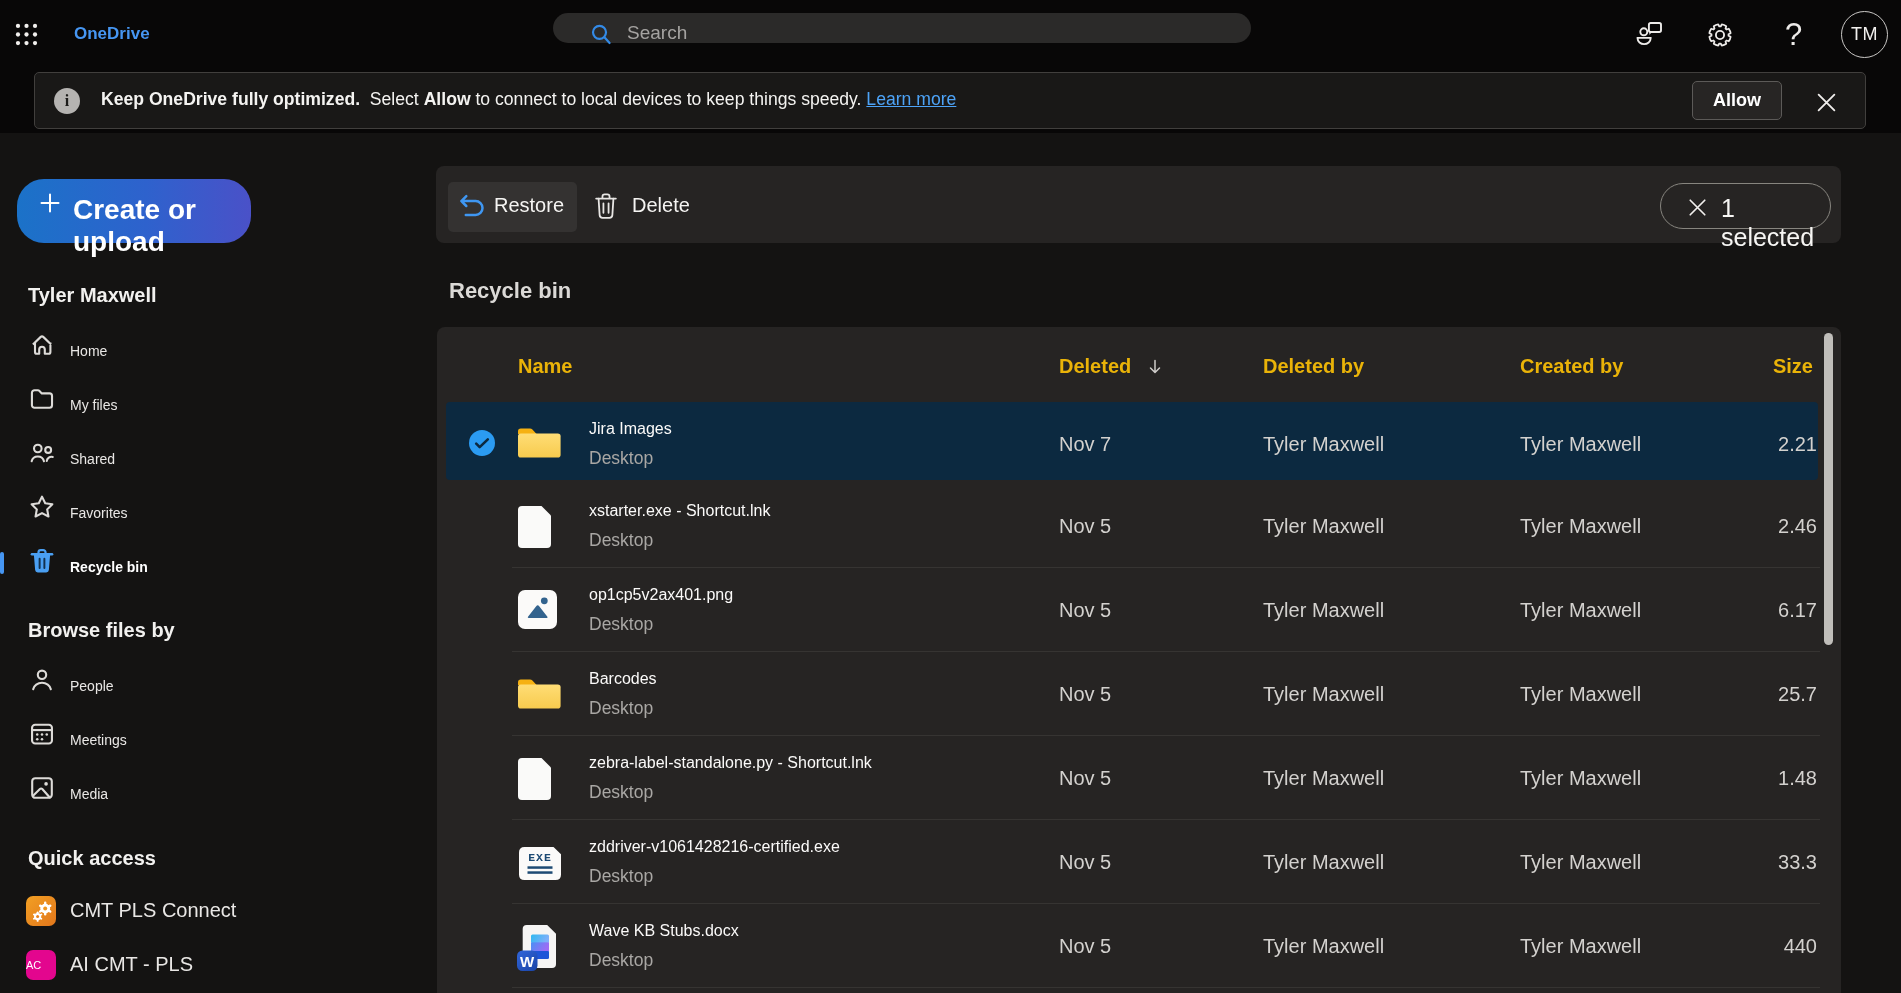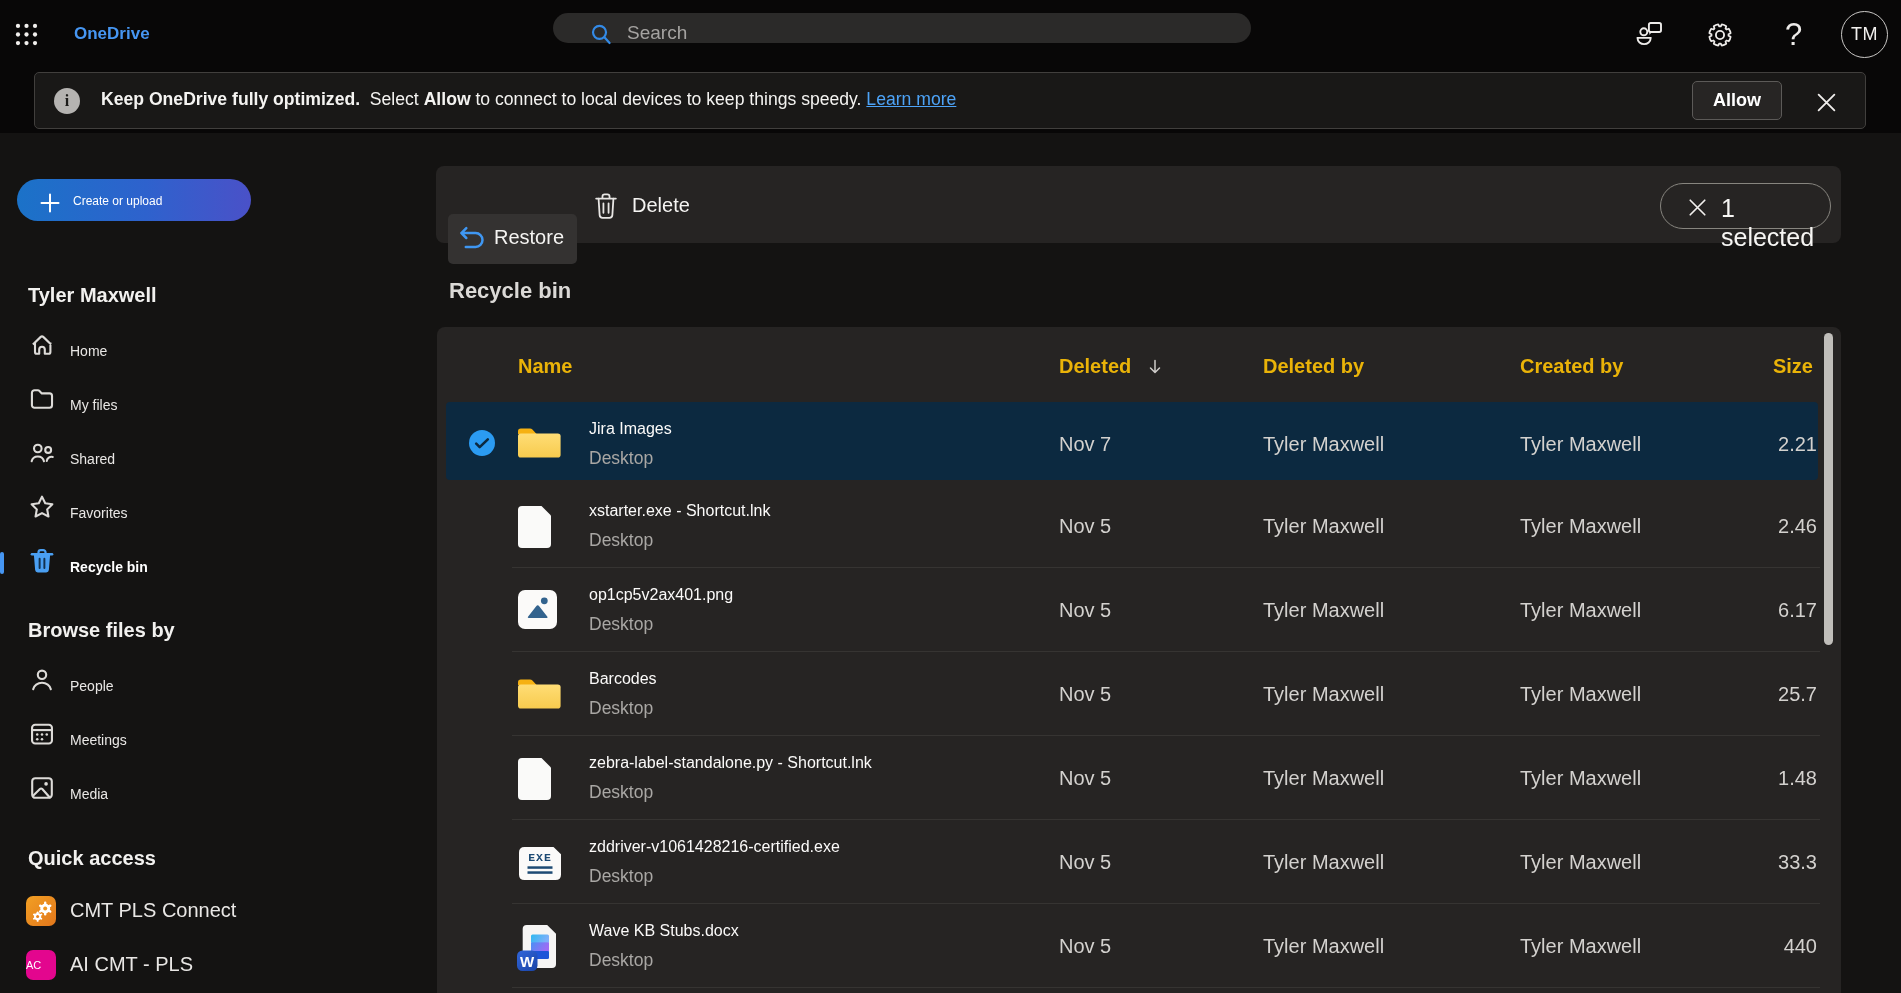--- a/index.html
+++ b/index.html
@@ -19,36 +19,36 @@
     border:1px solid #413f3d; border-radius:5px; }
   #binfo { position:absolute; left:19px; top:15px; width:26px; height:26px; border-radius:50%; background:#b5b3b1;
     color:#1c1b1a; font-size:16px; font-weight:700; text-align:center; line-height:26px; font-family:"Liberation Serif",serif; }
   #btext { position:absolute; left:66px; top:16px; font-size:17.6px; color:#f4f3f1; }
   #btext b { font-weight:700; }
   #btext a { color:#4da3f7; text-decoration:underline; }
   #ballow { position:absolute; left:1657px; top:8px; width:90px; height:39px; background:#272524;
     border:1px solid #5c5a58; border-radius:5px; color:#fff; font-size:18px; font-weight:700;
     text-align:center; line-height:37px; }
   
-  #createbtn { position:absolute; left:17px; top:179px; width:234px; height:42px; border-radius:27px;
+  #createbtn { position:absolute; left:17px; top:179px; width:234px; height:64px; border-radius:27px;
     background:linear-gradient(90deg,#1b72c8 0%, #2e62cd 55%, #4a51c8 100%);
-    color:#fff; font-size:12px; font-weight:400; }
+    color:#fff; font-size:28px; font-weight:700; }
   #createbtn .plus { position:absolute; left:22px; top:13px; }
   #createbtn .lbl { position:absolute; left:56px; top:15px; }
   .sidehead { position:absolute; left:28px; font-size:20px; font-weight:700; color:#f2f1ef; }
   .navitem { position:absolute; left:0; width:420px; height:54px; }
   .navitem .nico { position:absolute; left:28px; top:10px; }
   .navitem .ntxt { position:absolute; left:70px; top:22px; font-size:14px; color:#e9e7e5; }
   .navitem .ntxt.sel { font-weight:700; color:#ffffff; }
   #selbar { position:absolute; left:0px; top:552px; width:4px; height:22px; border-radius:2px; background:#4696f2; }
   .qico { position:absolute; left:26px; top:0; width:30px; height:30px; border-radius:7px; }
   .qtxt { position:absolute; left:70px; top:3px; font-size:20px; color:#e9e7e5; }
   
   #toolbar { position:absolute; left:436px; top:166px; width:1405px; height:77px; background:#262423; border-radius:8px; }
-  #restorebtn { position:absolute; left:12px; top:16px; width:129px; height:50px; background:#343231; border-radius:5px;margin-top:32px; }
+  #restorebtn { position:absolute; left:12px; top:16px; width:129px; height:50px; background:#343231; border-radius:5px; }
   #restorebtn span { position:absolute; left:46px; top:12px; font-size:20px; color:#f5f4f2; }
   #deletebtn { position:absolute; left:152px; top:16px; width:120px; height:50px; border-radius:5px; }
   #deletebtn span { position:absolute; left:44px; top:12px; font-size:20px; color:#f5f4f2; }
   #selpill { position:absolute; left:1224px; top:17px; width:171px; height:46px; border:1px solid #87857f;
     border-radius:23px; }
   #selpill span { position:absolute; left:60px; top:10px; font-size:25px; color:#f7f6f4; }
   #pagetitle { position:absolute; left:449px; top:278px; font-size:22px; font-weight:700; color:#dbd9d6; }
   #table { position:absolute; left:437px; top:327px; width:1404px; height:666px; background:#262423;
     border-radius:8px 8px 0 0; }
   .hcell { position:absolute; top:28px; font-size:20px; font-weight:700; color:#eab308; }

